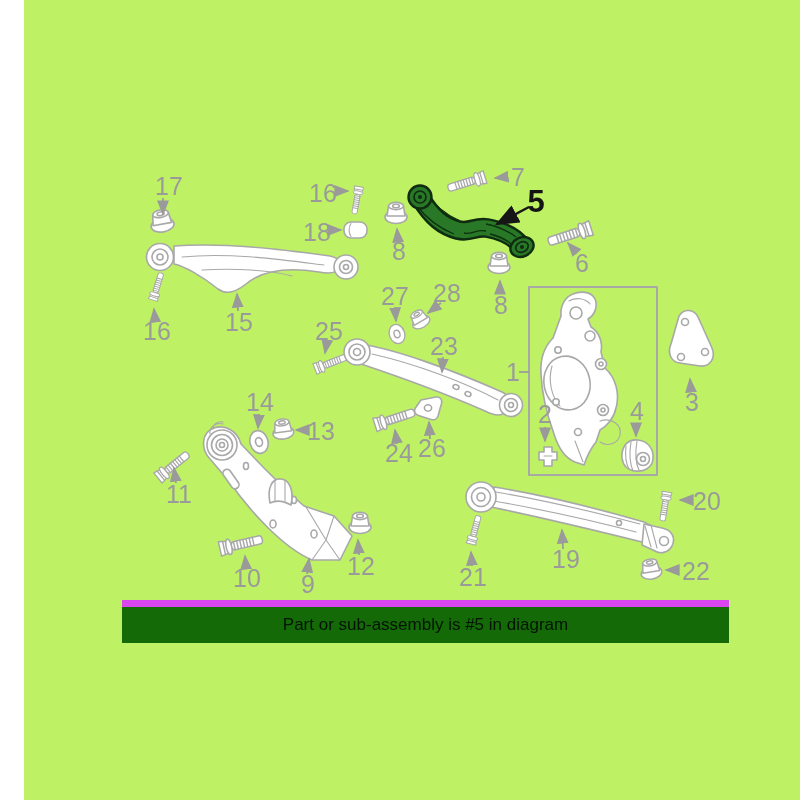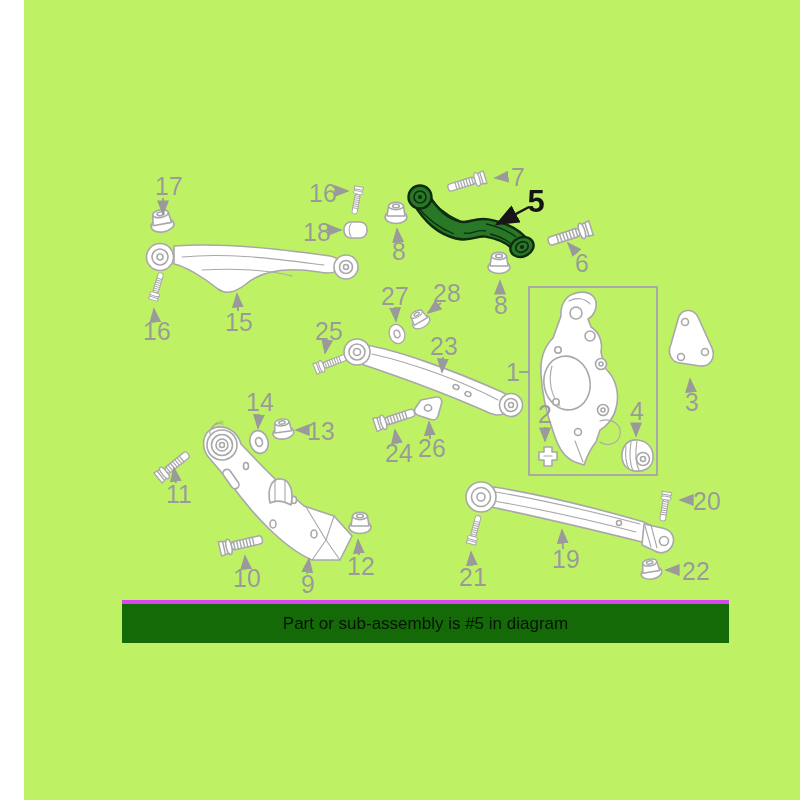--- a/index.html
+++ b/index.html
@@ -12,21 +12,21 @@
   .arrow{stroke:#9a9a9a;stroke-width:1.7;fill:none;}
   .arrow-black{stroke:#161616;stroke-width:2.4;fill:none;}
   .lbl{font-family:"Liberation Sans",sans-serif;font-size:25px;fill:#9a9a9a;text-anchor:middle;}
   .lbl-hl{font-family:"Liberation Sans",sans-serif;font-size:31px;font-weight:bold;fill:#141414;text-anchor:middle;}
   .g-under{stroke:#102c10;stroke-width:20;fill:none;stroke-linecap:round;stroke-linejoin:round;}
   .g-over{stroke:#287828;stroke-width:15;fill:none;stroke-linecap:round;stroke-linejoin:round;}
   .g-detail{stroke:#0d330d;stroke-width:1.3;fill:none;}
   .g-ring{fill:#287828;stroke:#102c10;stroke-width:2.4;}
   .g-ring2{fill:none;stroke:#102c10;stroke-width:1.7;}
   .banner{position:absolute;left:98px;top:600px;width:607px;height:43px;background:#156a08;
-          border-top:4px solid #d946ef;box-sizing:border-box;display:flex;flex-direction:column;
+          border-top:7px solid #d946ef;box-sizing:border-box;display:flex;flex-direction:column;
           align-items:center;justify-content:center;}
   .banner div{color:#031403;font-size:17px;line-height:20px;white-space:nowrap;}
 </style>
 </head>
 <body>
 
 <div class="page">
 <svg width="800" height="800" viewBox="0 0 800 800">
   <defs>
     <marker id="arr" markerWidth="9" markerHeight="8" refX="8" refY="3.5" orient="auto">

